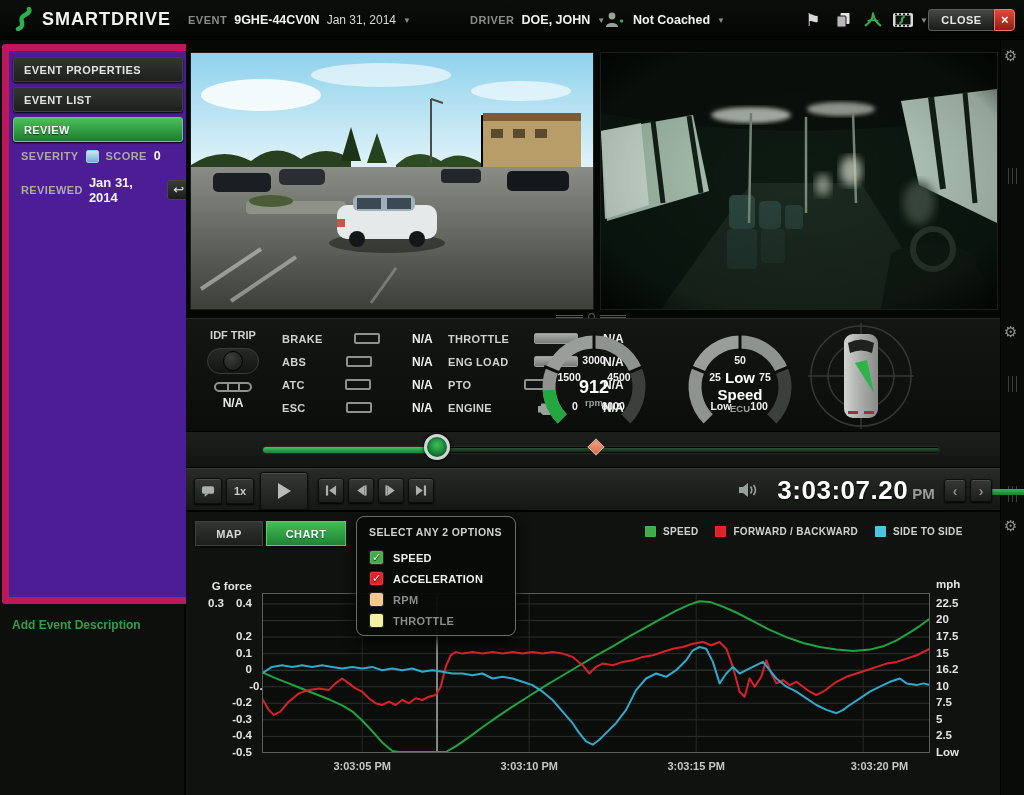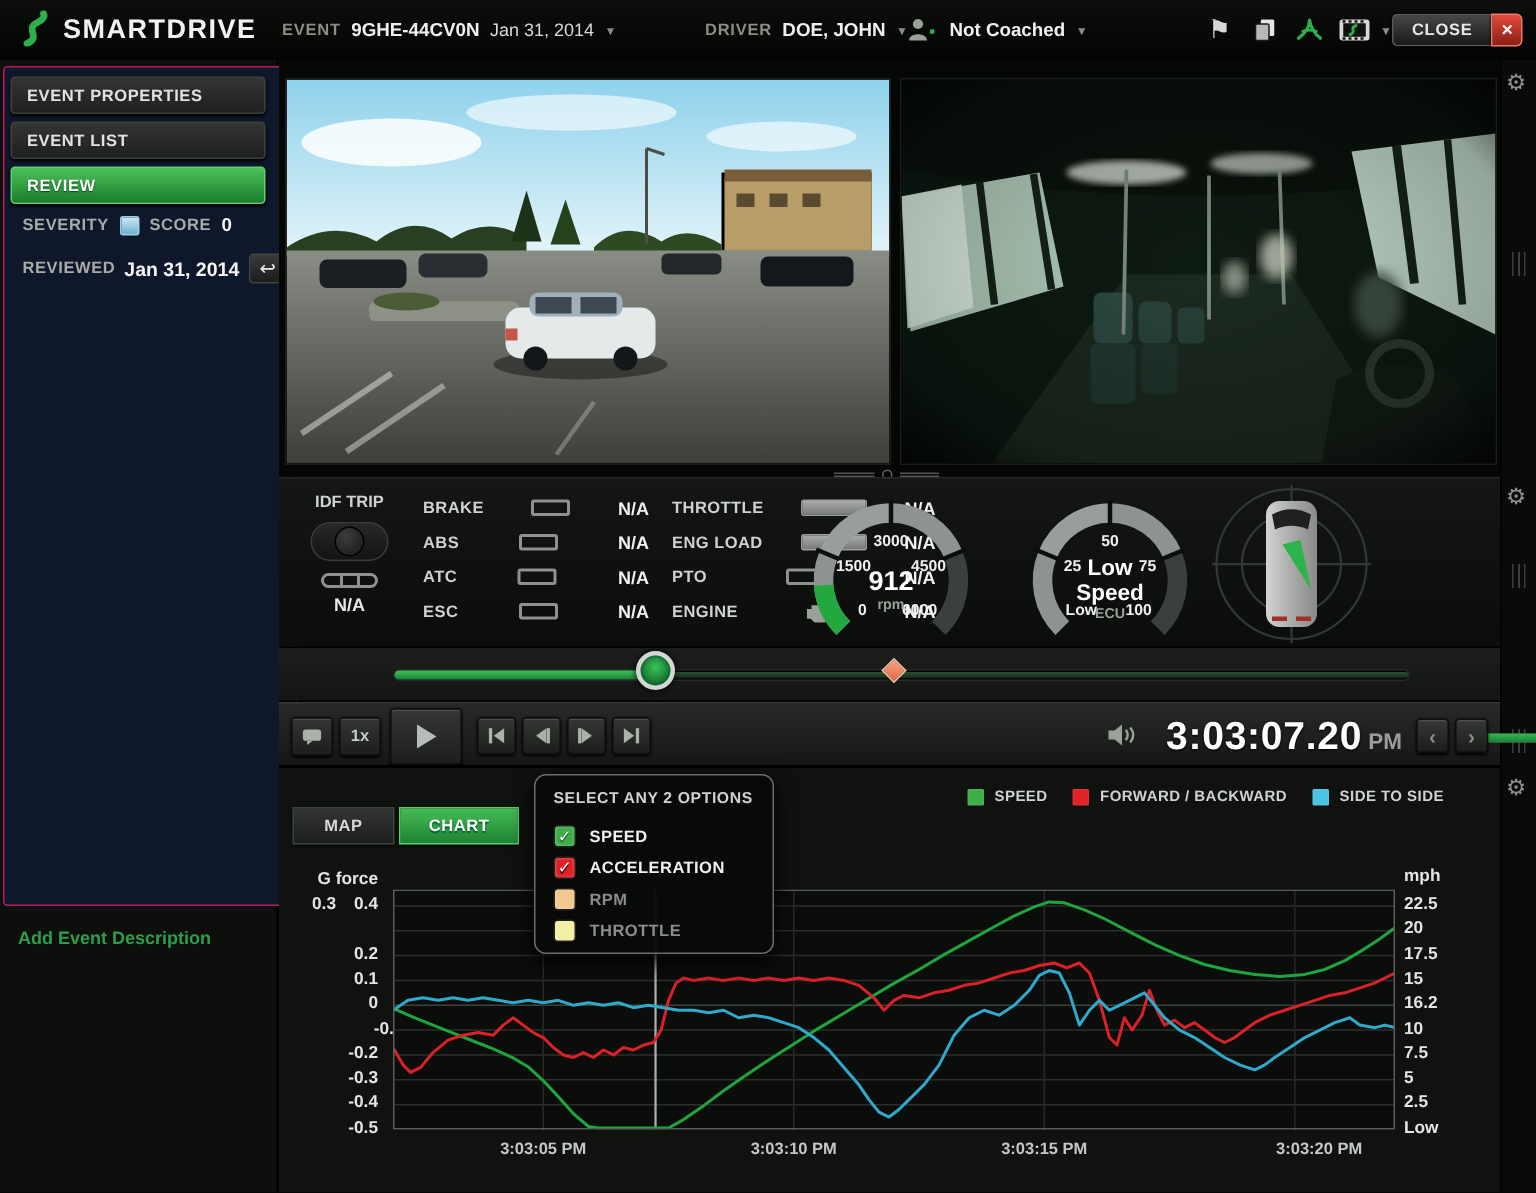--- a/index.html
+++ b/index.html
@@ -15,21 +15,21 @@
   .tb-strong{color:#f0f0f0;font-size:12.5px;font-weight:bold;}
   .tb-val{color:#d8d8d8;font-size:12px;}
   .caret{color:#8a8d8a;font-size:8px;cursor:pointer;}
   .tb-icon{display:inline-flex;align-items:center;justify-content:center;width:26px;height:26px;cursor:pointer;}
   .flag-glyph{color:#d8d8d8;font-size:17px;}
   .close-btn{position:absolute;left:928px;top:9px;width:66px;height:22px;background:linear-gradient(#454845,#181b18);border:1px solid #5a5d5a;border-right:none;border-radius:4px 0 0 4px;color:#e8e8e8;font-size:11px;font-weight:bold;letter-spacing:.5px;cursor:pointer;box-shadow:0 1px 2px #000;}
   .close-x{position:absolute;left:994px;top:9px;width:21px;height:22px;background:linear-gradient(#e04a3a,#8e1e14);border:1px solid #f07a6a;border-radius:0 4px 4px 0;color:#fff;font-size:13px;font-weight:bold;cursor:pointer;line-height:18px;text-align:center;box-shadow:0 1px 2px #000;}
 
   
   .sidebar{position:absolute;left:0;top:40px;width:186px;height:755px;background:#0c0f0c;border-right:2px solid #020302;}
-  .sidebar-panel{position:absolute;left:2px;top:4px;width:196px;height:560px;background:#0f172a;border:1px solid #be185d;border-radius:3px;}
+  .sidebar-panel{position:absolute;left:2px;top:4px;width:196px;height:560px;background:#4c1d95;border:7px solid #be185d;border-radius:3px;}
   .nav-btn{display:block;width:170px;height:25px;margin:0 0 5px 0;text-align:left;padding-left:10px;background:linear-gradient(#323532,#1d201d);border:1px solid #3e423e;border-radius:3px;color:#e2e2e2;font-size:11px;font-weight:bold;letter-spacing:.4px;cursor:pointer;box-shadow:0 1px 2px #000;}
   .nav-btn.active{background:linear-gradient(#4cc05a,#1b7d2e);border:1px solid #63cf72;color:#fff;text-shadow:0 1px 1px #064012;}
   .sev-row{position:absolute;left:12px;top:98px;display:flex;align-items:center;gap:7px;}
   .side-label{color:#a8aba8;font-size:11px;font-weight:bold;letter-spacing:.4px;}
   .sev-icon{width:13px;height:13px;border-radius:2px;background:linear-gradient(#cde8f2,#6fb0d0);border:1px solid #9ed0e4;}
   .side-strong{color:#f5f5f5;font-size:12.5px;font-weight:bold;}
   .rev-row{position:absolute;left:12px;top:124px;display:flex;align-items:center;gap:6px;}
   .reply-btn{width:26px;height:20px;background:linear-gradient(#383b38,#1a1d1a);border:1px solid #444;border-radius:3px;color:#e8e8e8;font-size:13px;line-height:16px;cursor:pointer;padding:0;}
   .ev-item{position:absolute;left:0;top:156px;width:180px;padding:8px 0 8px 16px;cursor:pointer;}
   .ev-time{color:#33b35f;font-size:11.5px;font-weight:bold;margin-bottom:8px;}
@@ -83,21 +83,21 @@
   .speed-label{font-size:11px;font-weight:bold;color:#c8ccc8;}
   .time-display{position:absolute;left:560px;top:6px;width:220px;text-align:center;}
   .time-main{color:#fff;font-size:26px;font-weight:bold;letter-spacing:.5px;text-shadow:0 1px 2px #000;}
   .time-ampm{color:#9a9d9a;font-size:15px;font-weight:bold;margin-left:4px;}
   .vol-track{position:absolute;left:786px;top:20px;width:104px;height:6px;background:#6e716e;border-radius:3px;box-shadow:inset 0 1px 1px #000;cursor:pointer;}
   .vol-fill{position:absolute;left:0;top:0;height:6px;background:linear-gradient(#35b853,#1b7e36);border-radius:3px;}
   .chev{font-size:14px;font-weight:bold;color:#8a8d8a;}
 
   
   .chartpanel{position:absolute;left:186px;top:512px;width:814px;height:283px;background:#0f120f;}
-  .tab{position:absolute;top:26px;height:25px;border-radius:0;font-size:11px;font-weight:bold;letter-spacing:.4px;cursor:pointer;border:1px solid #3e423e;background:linear-gradient(#323532,#1b1e1b);color:#d8d8d8;box-shadow:0 1px 2px #000;}
+  .tab{position:absolute;top:9px;height:25px;border-radius:0;font-size:11px;font-weight:bold;letter-spacing:.4px;cursor:pointer;border:1px solid #3e423e;background:linear-gradient(#323532,#1b1e1b);color:#d8d8d8;box-shadow:0 1px 2px #000;}
   .tab.active{background:linear-gradient(#45bb55,#1e8534);border:1px solid #5ecb6e;color:#fff;text-shadow:0 1px 1px #053;}
   .legend{position:absolute;left:458px;top:13px;display:flex;align-items:center;gap:16px;}
   .legend-item{display:flex;align-items:center;gap:6px;}
   .legend-swatch{width:13px;height:13px;border-radius:2px;border:1px solid #111;box-shadow:inset 0 0 2px #fff3;}
   .legend-label{color:#cfd2cf;font-size:10px;font-weight:bold;letter-spacing:.3px;}
   .dropdown{position:absolute;left:170px;top:4px;width:160px;height:120px;background:rgba(8,10,8,.96);border:1px solid #6a6d6a;border-radius:8px;box-shadow:0 5px 14px #000;z-index:60;padding:9px 12px;}
   .dd-title{color:#cfd2cf;font-size:10.5px;font-weight:bold;letter-spacing:.4px;margin-bottom:9px;}
   .dd-opt{display:flex;align-items:center;gap:9px;height:21px;cursor:pointer;}
   .dd-check{width:15px;height:15px;border-radius:3px;border:1px solid #222;display:flex;align-items:center;justify-content:center;font-size:11px;font-weight:bold;color:#fff;text-shadow:0 1px 1px #000;box-shadow:inset 0 0 2px #fff6;}
   .dd-label{font-size:11px;font-weight:bold;letter-spacing:.3px;}

